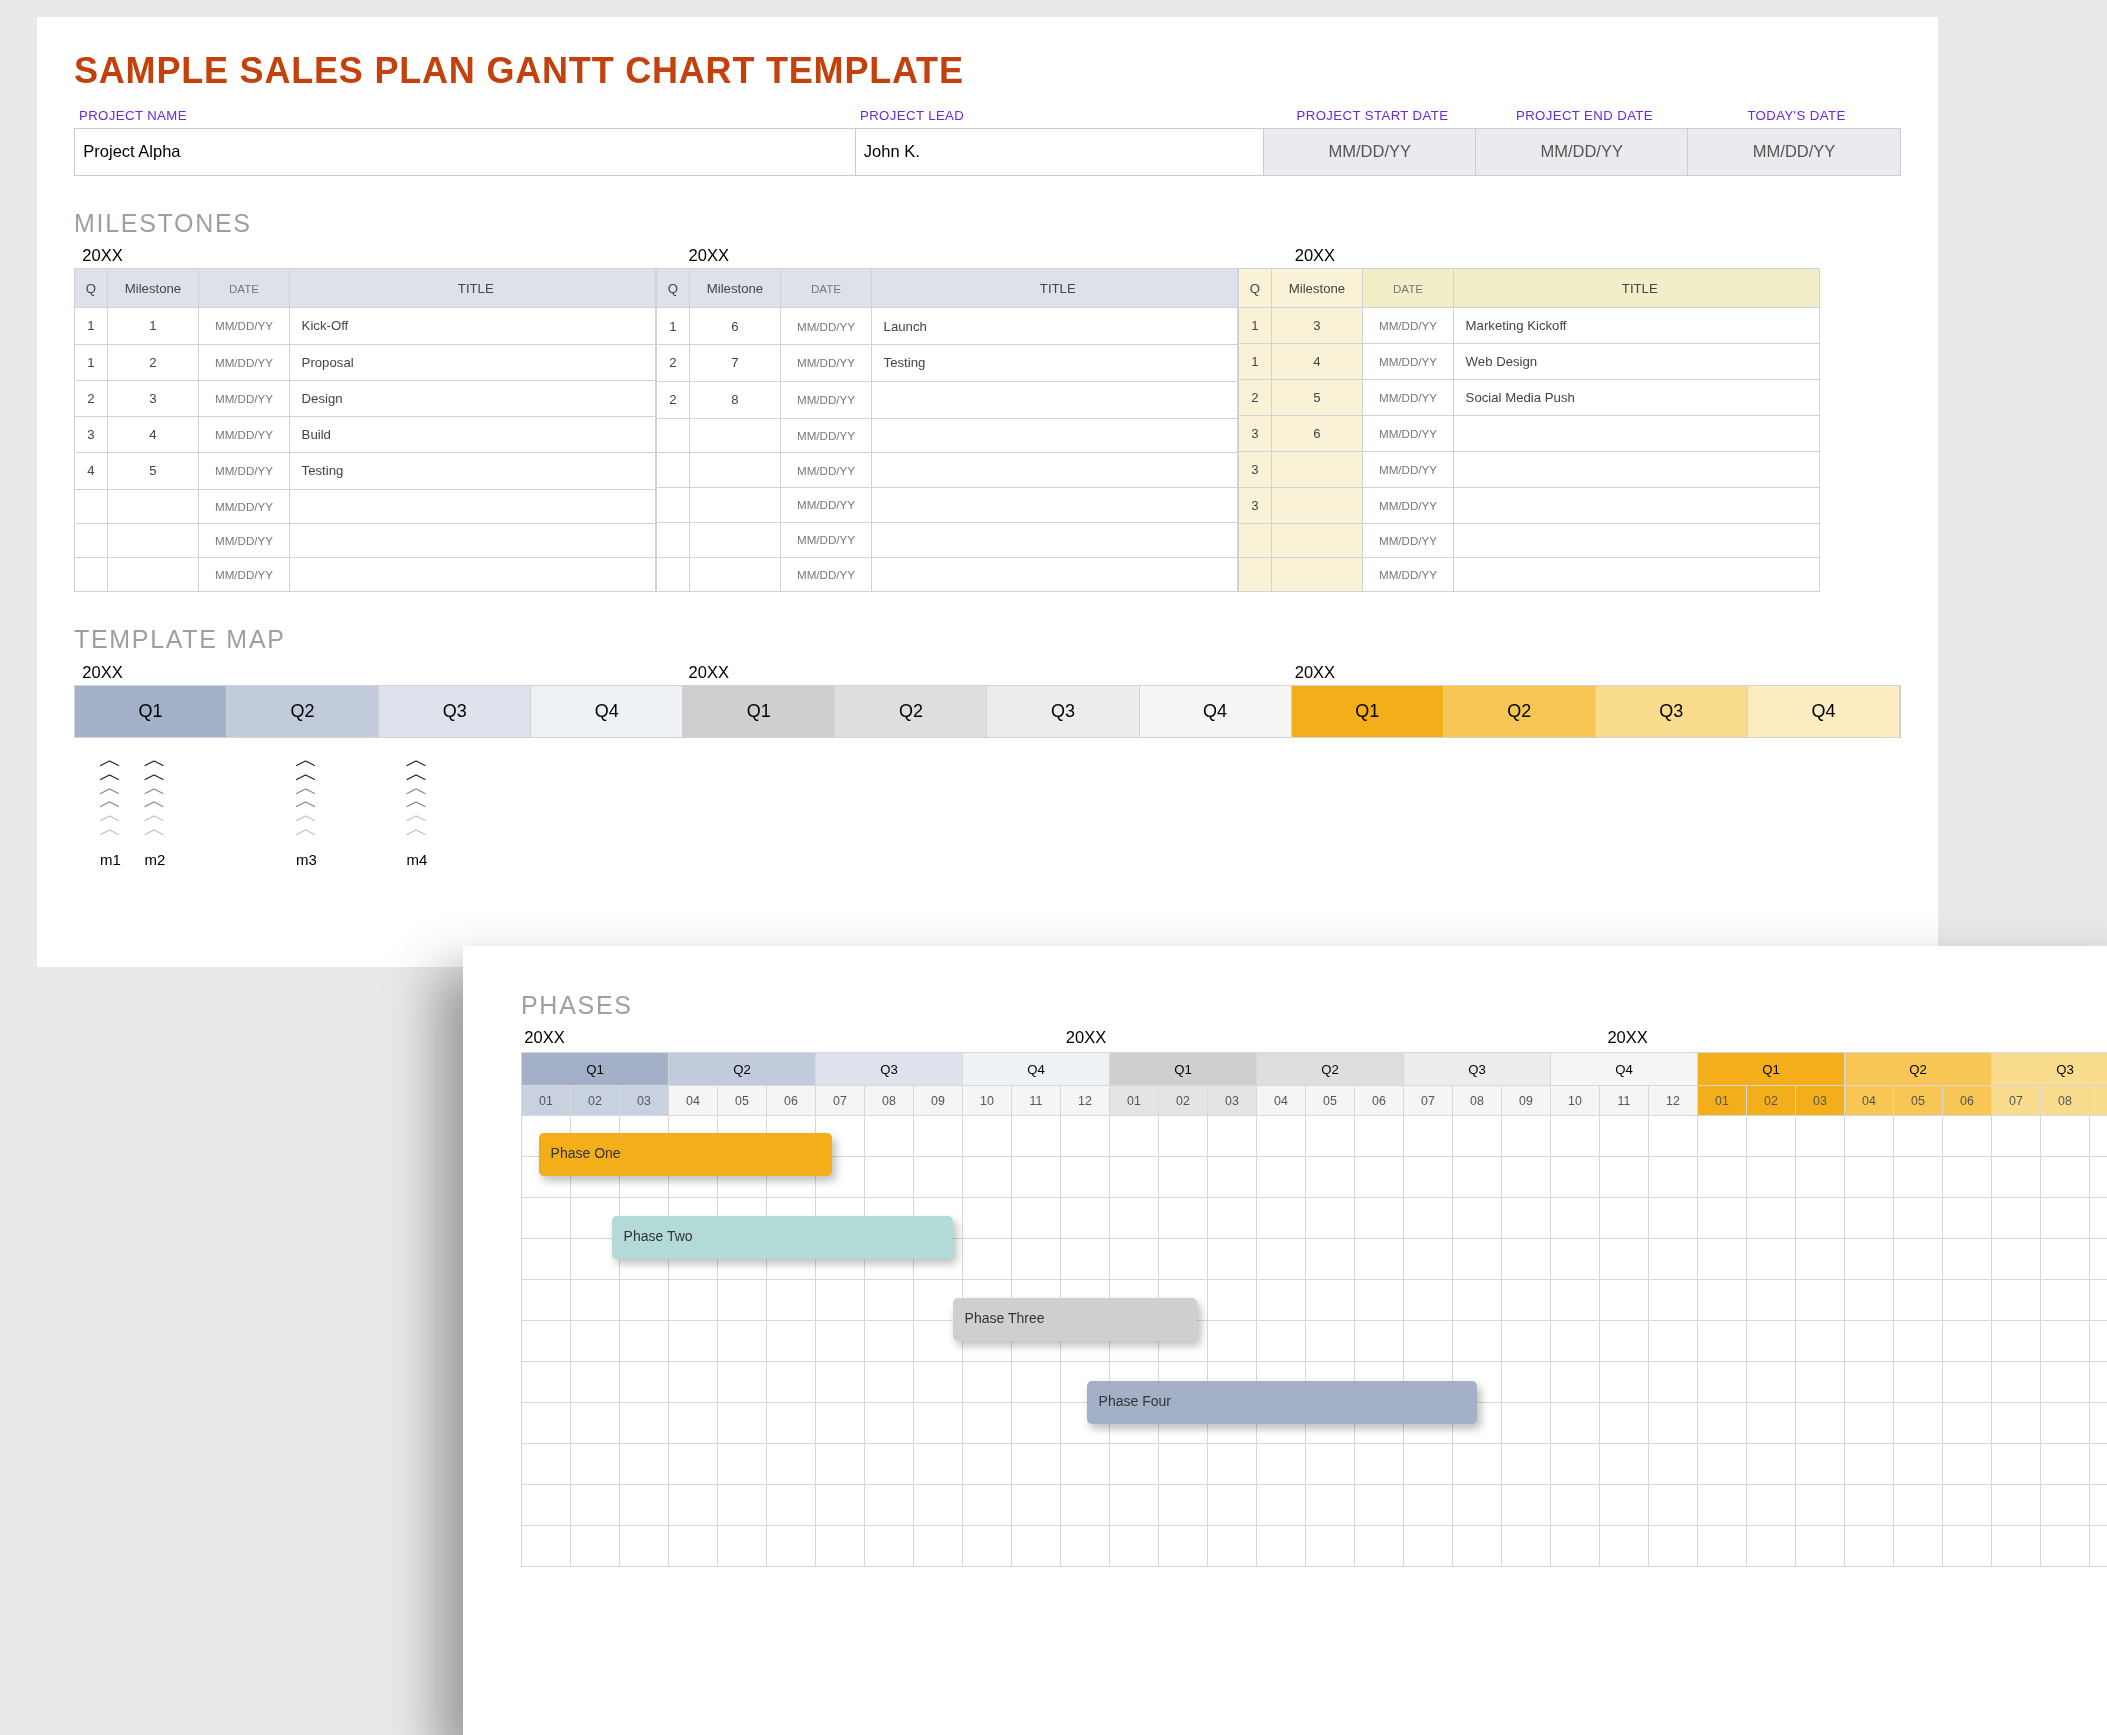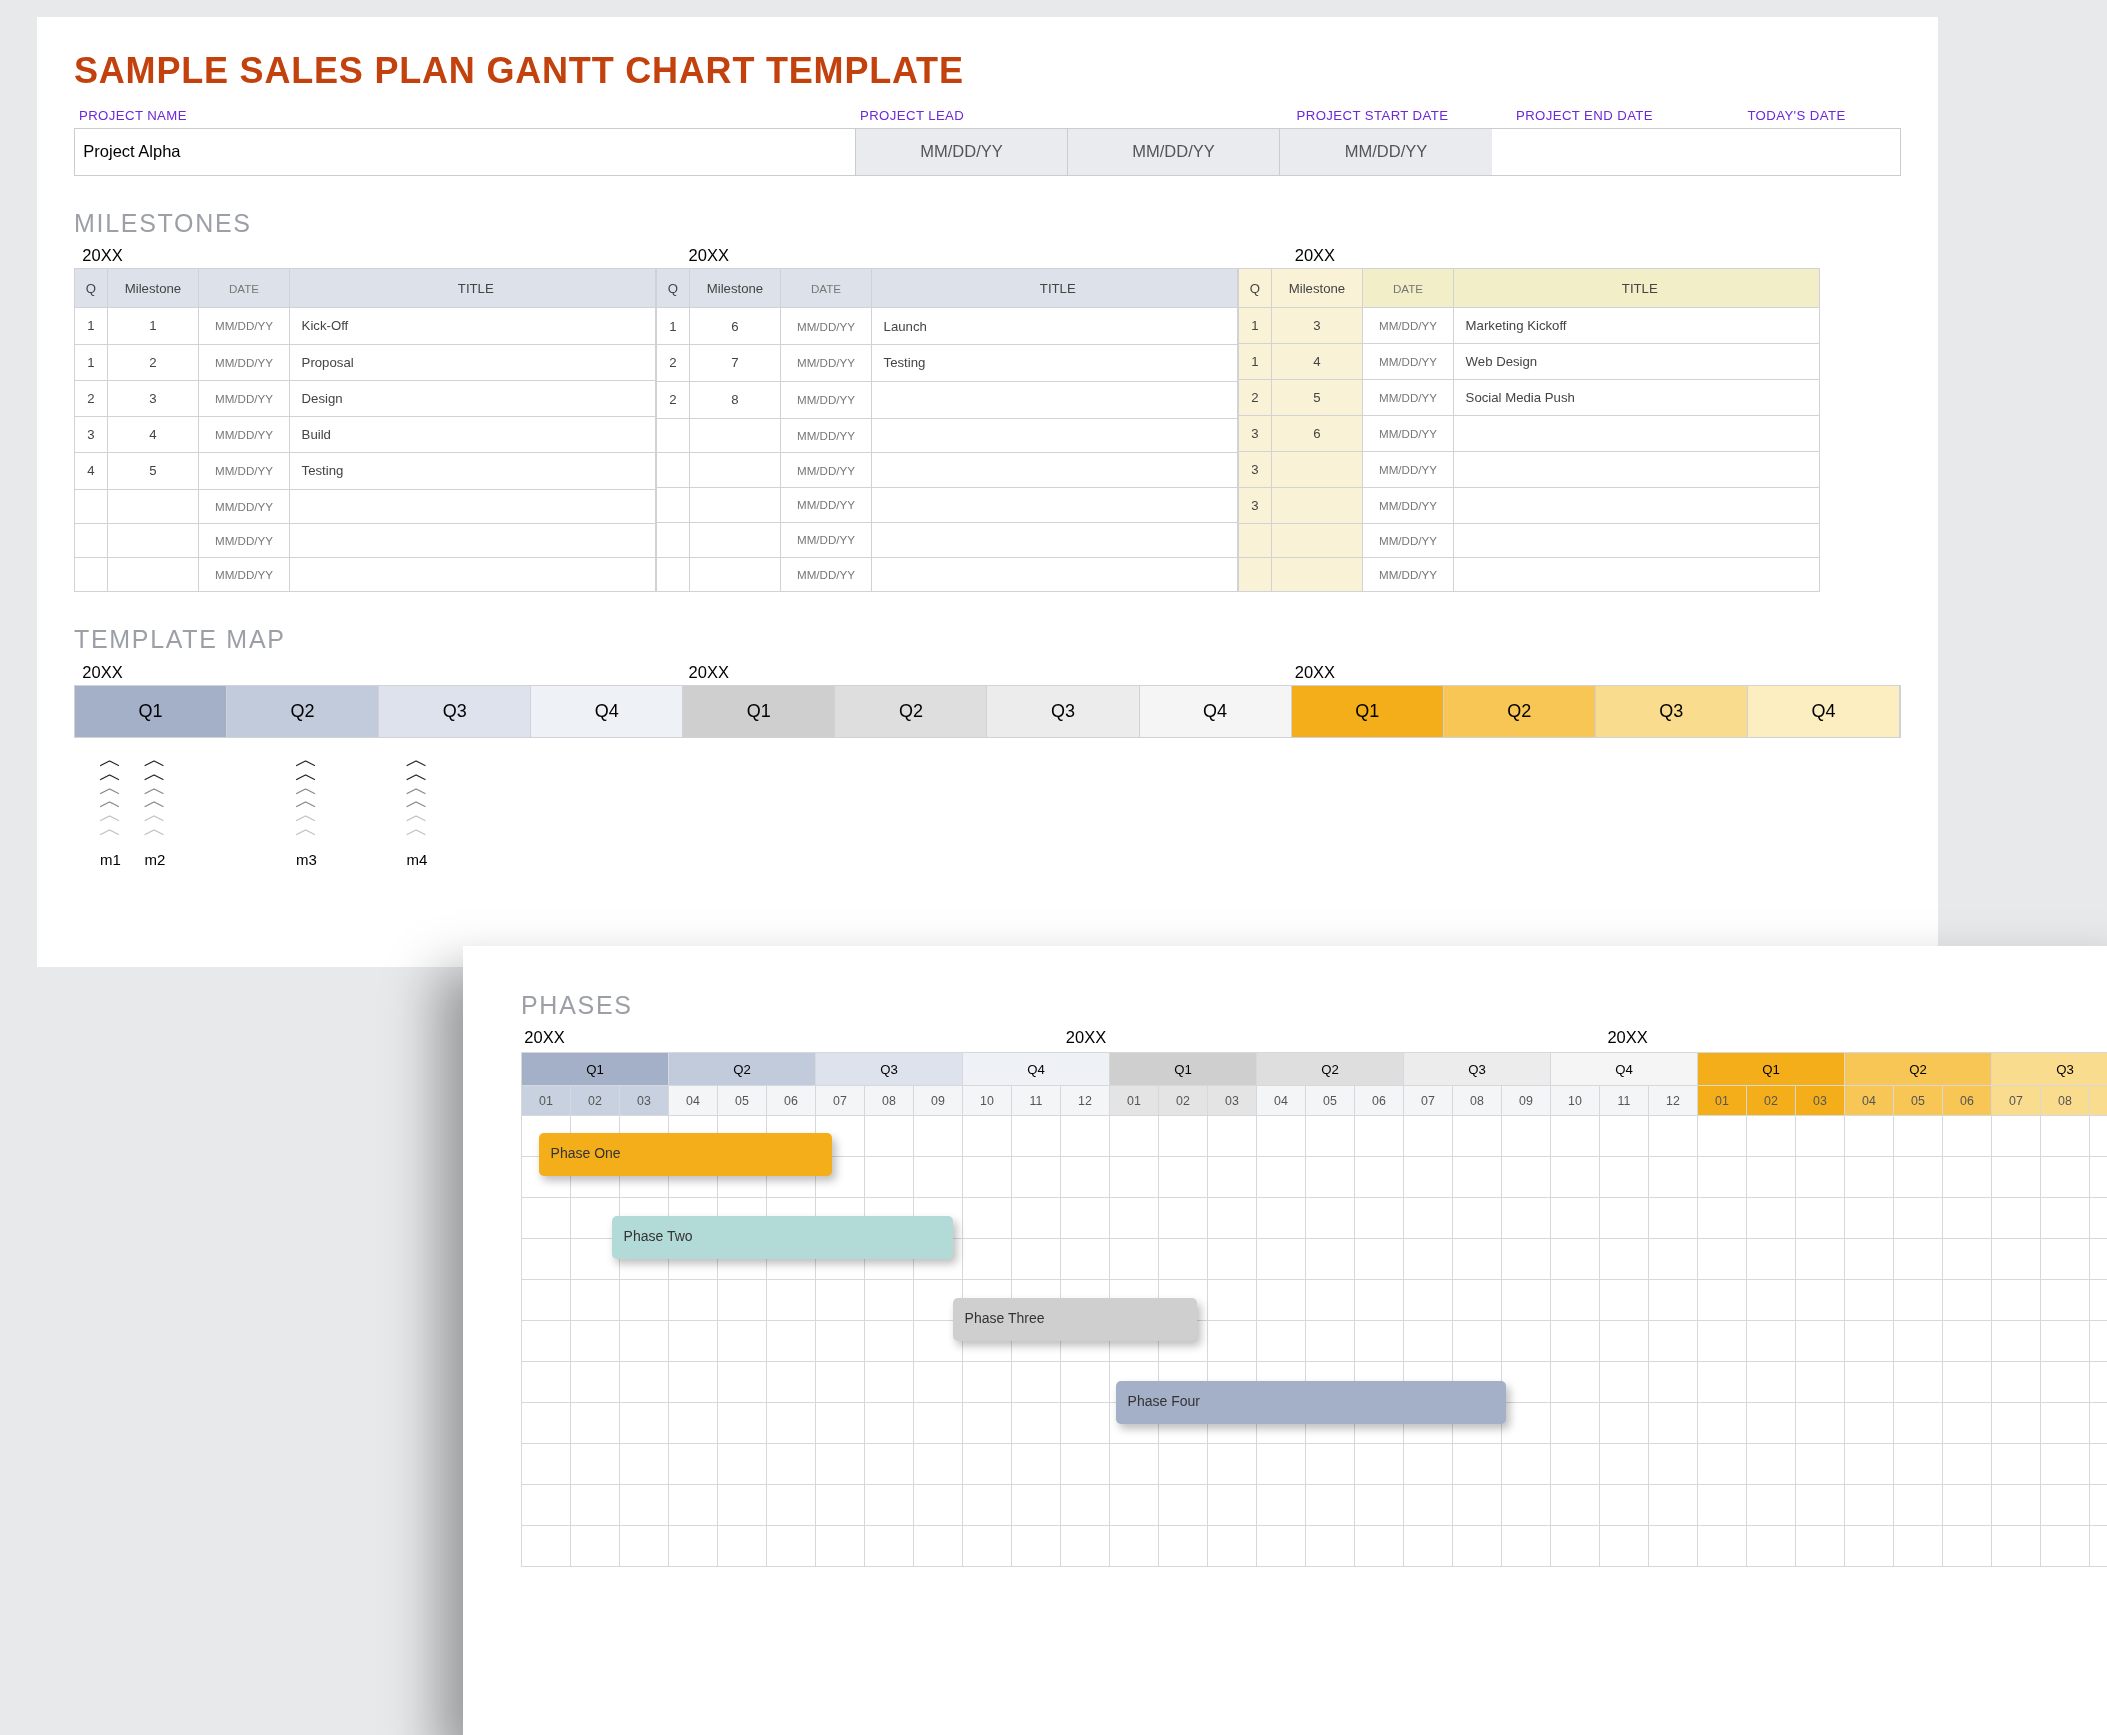--- a/index.html
+++ b/index.html
@@ -54,20 +54,21 @@
   <div class="meta-labels">
     <div style="width:781px">PROJECT NAME</div>
     <div style="width:409px">PROJECT LEAD</div>
     <div style="width:212px;text-align:center">PROJECT START DATE</div>
     <div style="width:212px;text-align:center">PROJECT END DATE</div>
     <div style="width:212px;text-align:center">TODAY'S DATE</div>
   </div>
 
   <div class="meta-row">
     <div style="width:781px;border-right:0.8px solid #ccc">Project Alpha</div>
+    <div style="width:409px;border-right:0.8px solid #ccc">John K.</div>
     <div class="date" style="width:212px;border-right:0.8px solid #ccc">MM/DD/YY</div>
     <div class="date" style="width:212px;border-right:0.8px solid #ccc">MM/DD/YY</div>
     <div class="date" style="width:212px">MM/DD/YY</div>
   </div>
 
   <div class="section-h">MILESTONES</div>
   <div class="year-row">
     <div style="width:614px">20XX</div>
     <div style="width:614px">20XX</div>
     <div style="width:614px">20XX</div>
@@ -764,17 +765,17 @@
             <td class="cell"></td>
             <td class="cell"></td>
             <td class="cell"></td>
           </tr>
         </tbody>
       </table>
     <div id="bars">
         <div class="bar" style="background: rgb(243, 174, 26); left: 18px; top: 81px; width: 293px;">Phase One</div>
         <div class="bar" style="background: rgb(178, 219, 216); left: 91px; top: 164px; width: 341px;">Phase Two</div>
         <div class="bar" style="background: rgb(207, 207, 207); left: 432px; top: 246px; width: 244px;">Phase Three</div>
-        <div class="bar" style="background: rgb(164, 176, 199); left: 595px; top: 329px; width: 390px;">Phase Four</div>
+        <div class="bar" style="background: rgb(164, 176, 199); left: 566px; top: 329px; width: 390px;">Phase Four</div>
       </div>
   </div>
 </div>
 
 
 </body></html>

